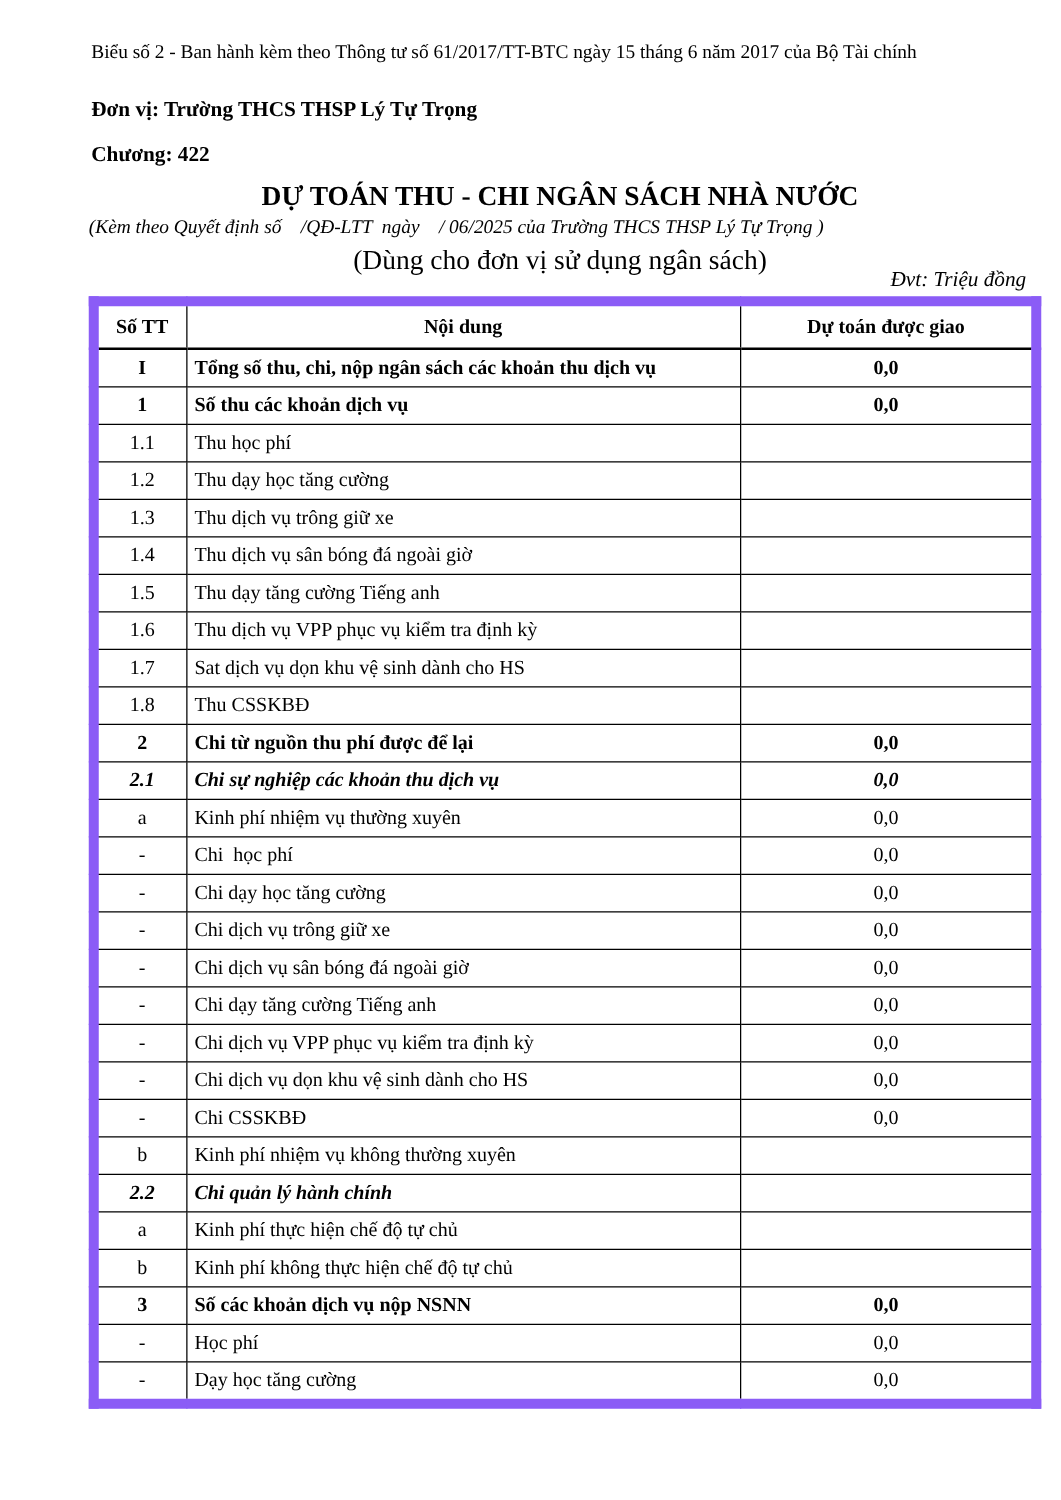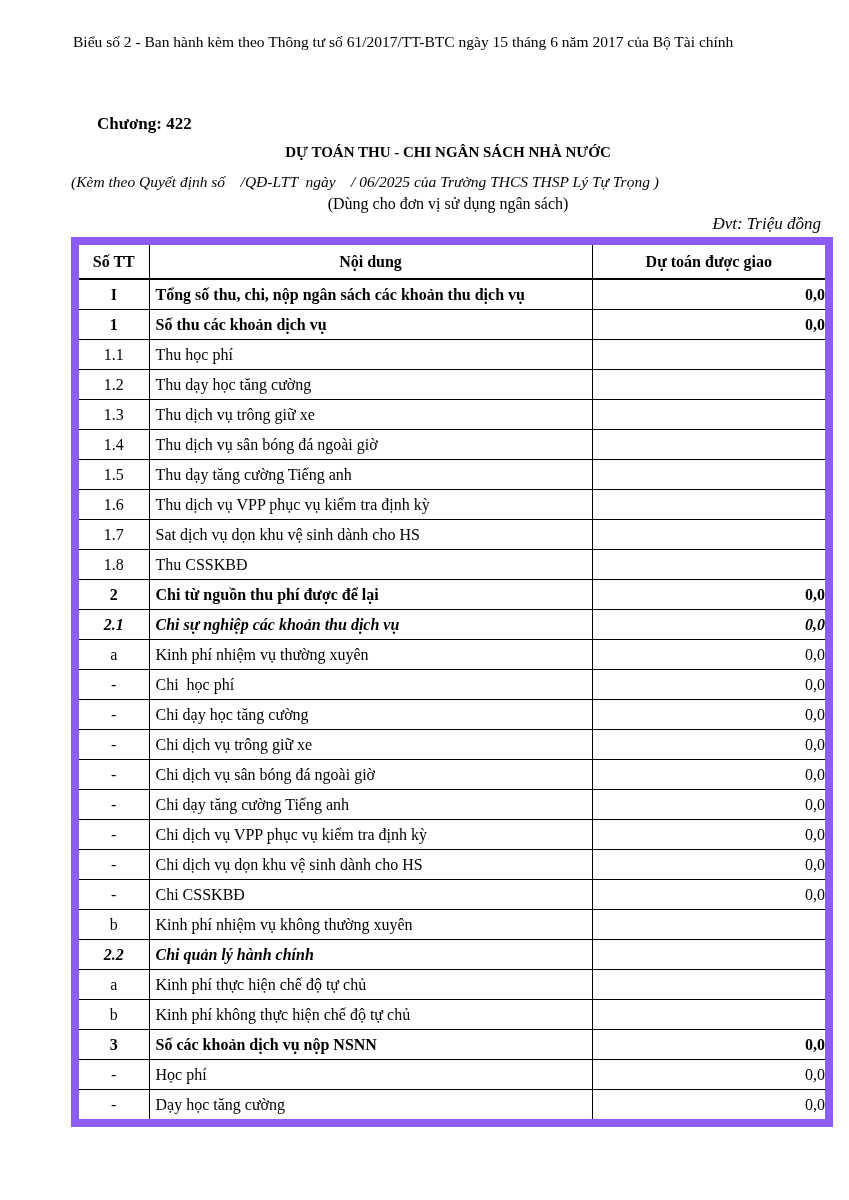--- a/index.html
+++ b/index.html
@@ -41,47 +41,46 @@
     top: 78px;
     font-size: 17px;
     font-weight: bold;
   }
   .chapter-line {
     position: absolute;
     left: 73px;
     top: 114px;
     font-size: 17px;
     font-weight: bold;
-    margin-left: 24px;
   }
   .doc-title {
     position: absolute;
     left: 71px;
     top: 144px;
     width: 754px;
     text-align: center;
-    font-size: 15px;
+    font-size: 22px;
     font-weight: bold;
   }
   .doc-subtitle {
     position: absolute;
     left: 71px;
     top: 173px;
     width: 754px;
     font-size: 15.5px;
     font-style: italic;
     white-space: pre;
   }
   .usage-note {
     position: absolute;
     left: 71px;
     top: 195px;
     width: 754px;
     text-align: center;
-    font-size: 16px;
+    font-size: 22px;
   }
   .dvt-note {
     position: absolute;
     left: 71px;
     top: 214px;
     width: 750px;
     text-align: right;
     font-size: 17px;
     font-style: italic;
   }
@@ -116,38 +115,39 @@
   }
   .budget-table td.no {
     text-align: center;
   }
   .budget-table td.label {
     text-align: left;
     padding-left: 6px;
     white-space: pre-wrap;
   }
   .budget-table td.value {
-    text-align: right;
+    text-align: center;
   }
   tr.row-bold td {
     font-weight: bold;
   }
   tr.row-bold-italic td {
     font-weight: bold;
     font-style: italic;
   }
 </style>
 </head>
 <body>
 
 <div class="page">
 
   <div class="issuance-note">Biểu số 2 - Ban hành kèm theo Thông tư số 61/2017/TT-BTC ngày 15 tháng 6 năm 2017 của Bộ Tài chính</div>
 
 
+  <div class="unit-line">Đơn vị: Trường THCS THSP Lý Tự Trọng</div>
 
   <div class="chapter-line">Chương: 422</div>
 
   <div class="doc-title">DỰ TOÁN THU - CHI NGÂN SÁCH NHÀ NƯỚC</div>
 
   <div class="doc-subtitle">(Kèm theo Quyết định số    /QĐ-LTT  ngày    / 06/2025 của Trường THCS THSP Lý Tự Trọng )</div>
 
   <div class="usage-note">(Dùng cho đơn vị sử dụng ngân sách)</div>
 
   <div class="dvt-note">Đvt: Triệu đồng</div>

